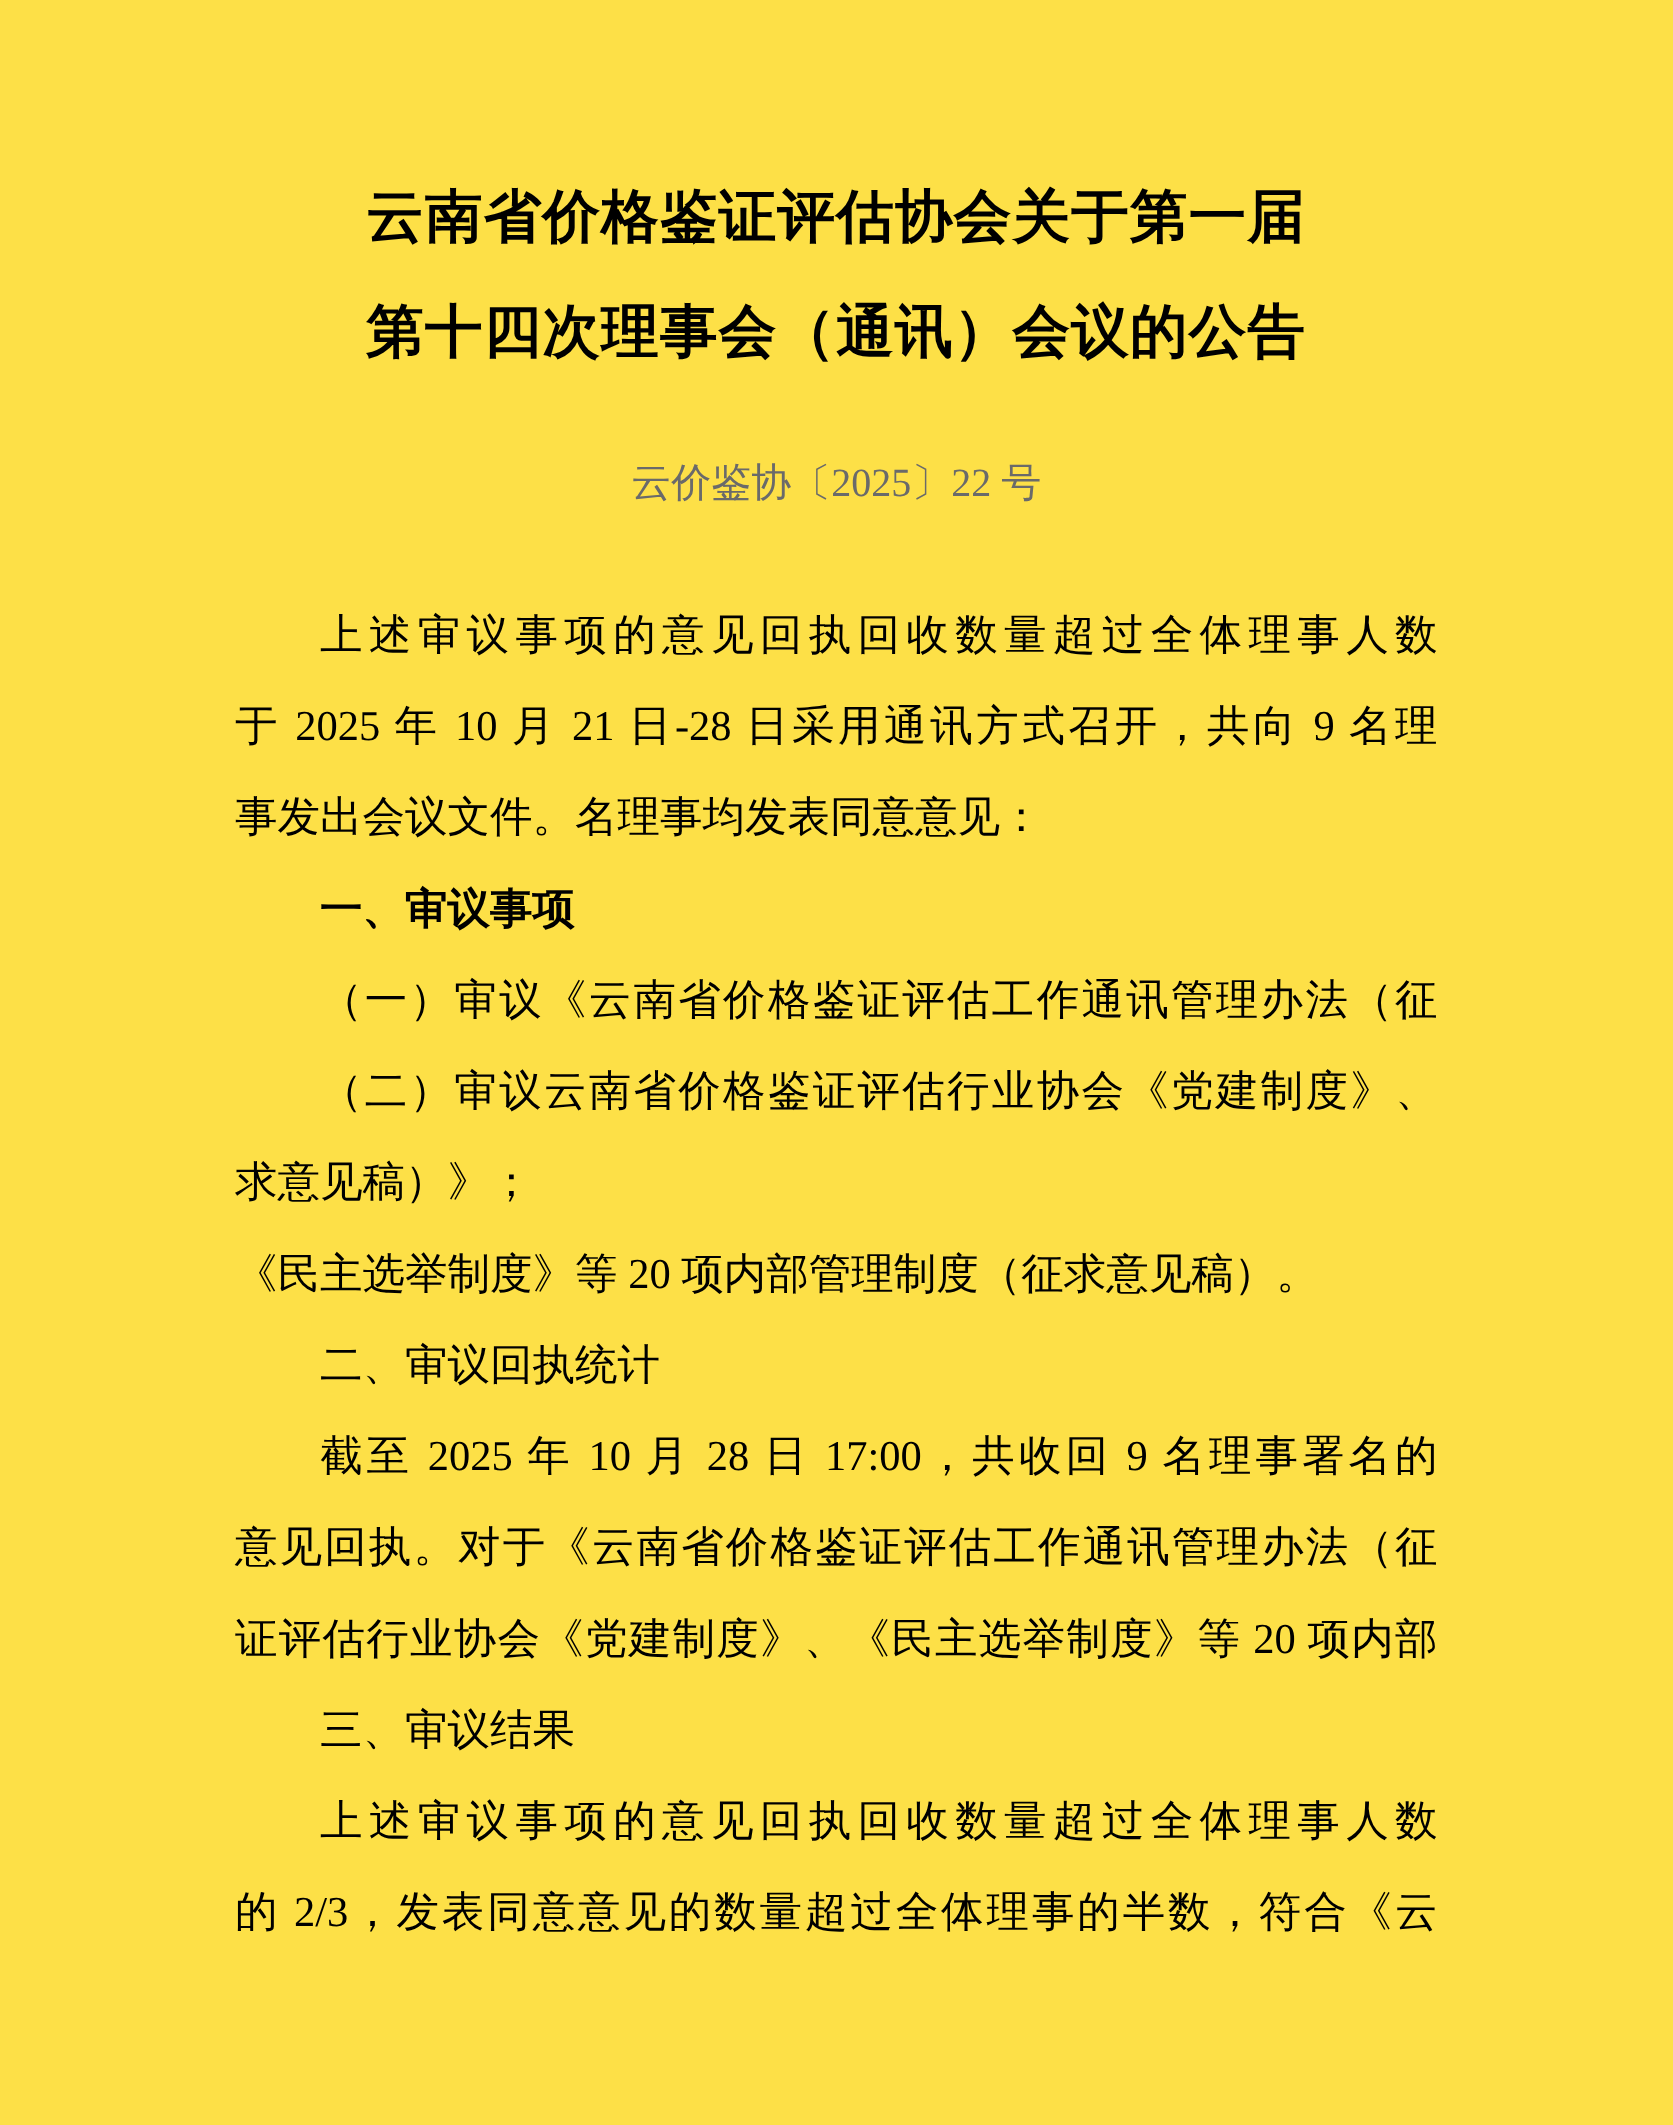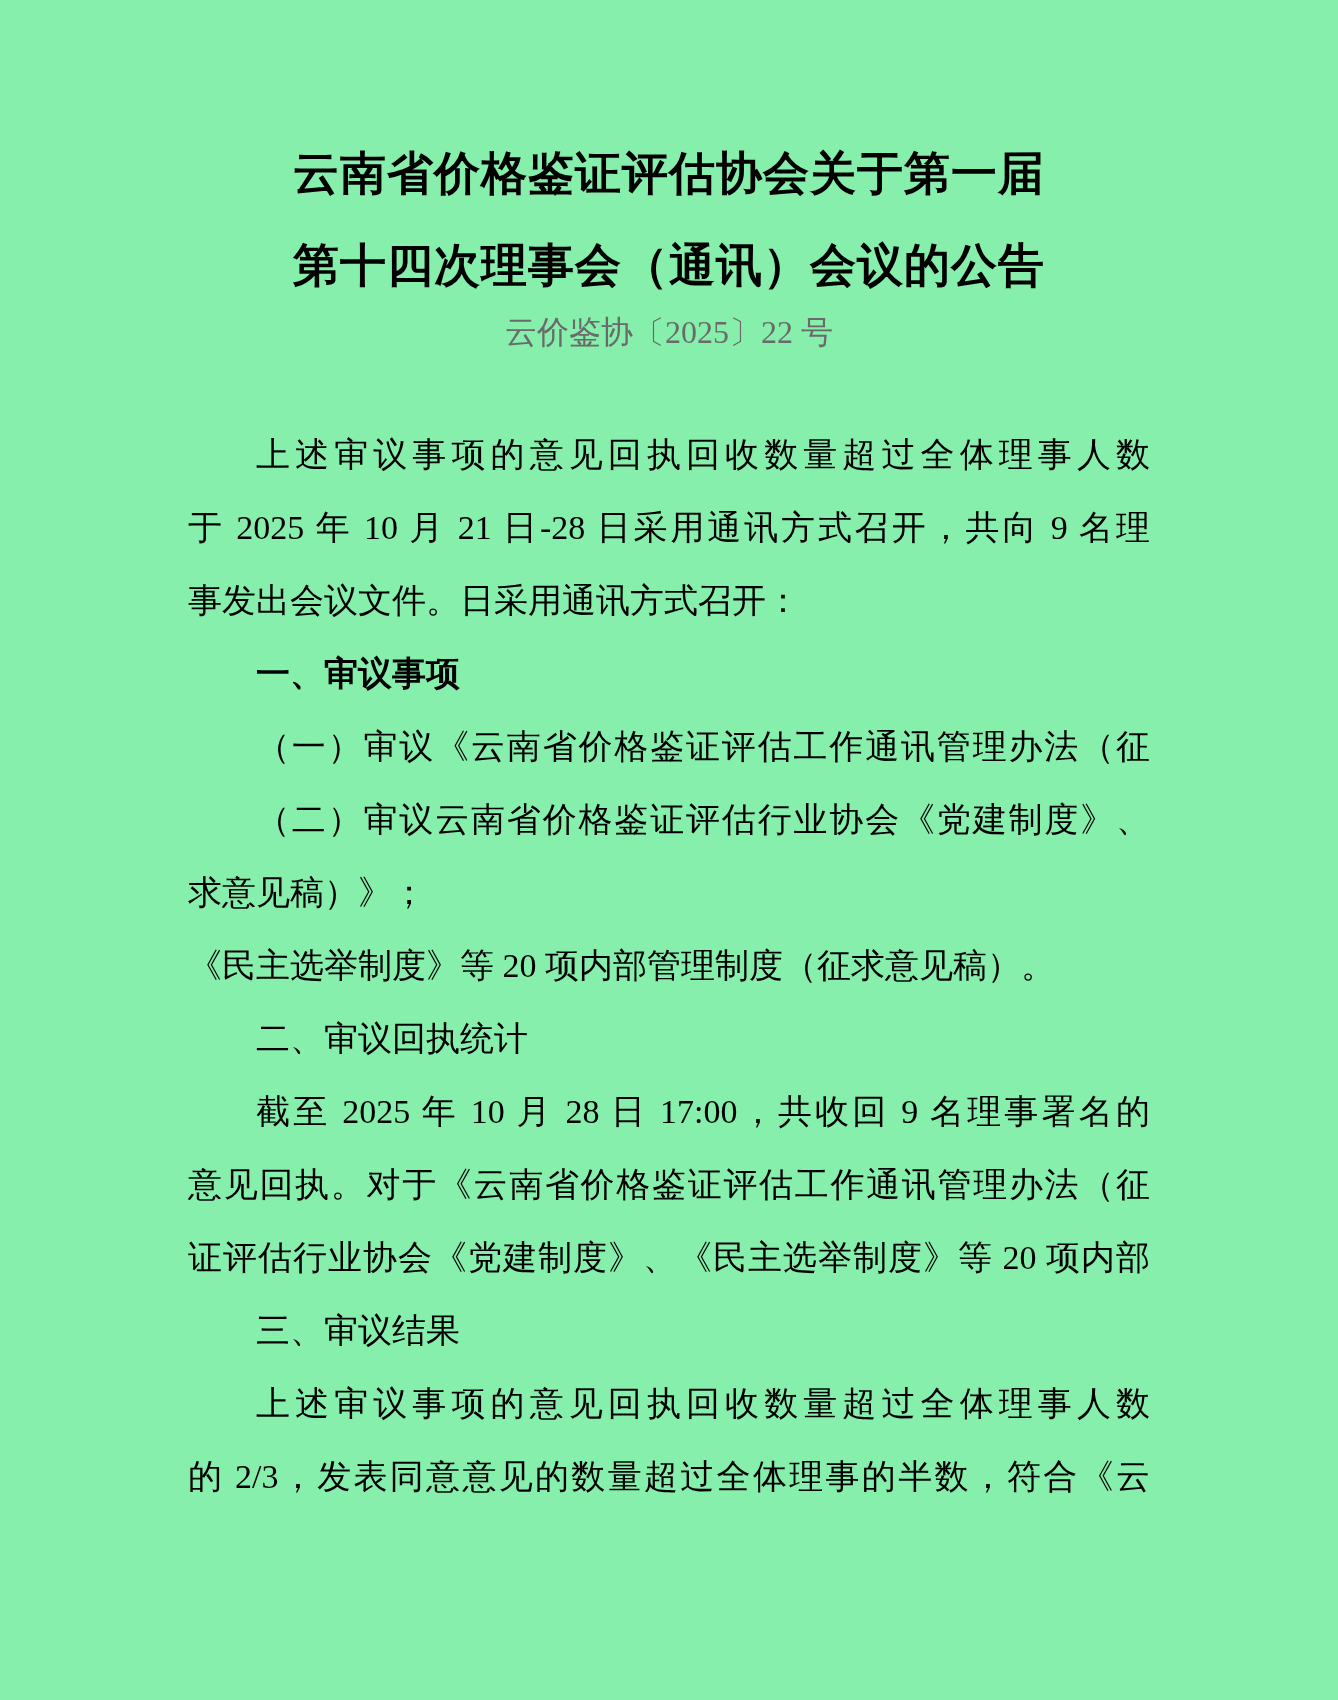--- a/index.html
+++ b/index.html
@@ -7,32 +7,33 @@
   body {
     width: 1338px;
     height: 1700px;
     overflow: hidden;
     font-family: "Liberation Serif", serif;
     color: #000000;
   }
   .page {
     width: 1338px;
     height: 1700px;
-    background: #86efac;
+    background: #fde047;
     padding: 128px 188px 0 188px;
   }
   .title {
     text-align: center;
     font-weight: 700;
     font-size: 46px;
     line-height: 92px;
     letter-spacing: 1px;
     font-family: "Liberation Serif", serif;
   }
   .docnum {
+    margin-top: 54px;
     text-align: center;
     font-size: 32px;
     line-height: 40px;
     color: #6a6a6a;
     font-family: "Liberation Serif", serif;
   }
   .body-block {
     margin-top: 66px;
     font-size: 34px;
     line-height: 73px;
@@ -58,21 +59,21 @@
 
 <div class="page">
   <div class="title">
     <div>云南省价格鉴证评估协会关于第一届</div>
     <div>第十四次理事会（通讯）会议的公告</div>
   </div>
   <div class="docnum">云价鉴协〔2025〕22 号</div>
   <div class="body-block">
       <div class="line indent fill">上述审议事项的意见回执回收数量超过全体理事人数</div>
       <div class="line fill">于 2025 年 10 月 21 日-28 日采用通讯方式召开，共向 9 名理</div>
-      <div class="line">事发出会议文件。日采用通讯方式召开：</div>
+      <div class="line">事发出会议文件。名理事均发表同意意见：</div>
       <div class="line indent hei">一、审议事项</div>
       <div class="line indent fill">（一）审议《云南省价格鉴证评估工作通讯管理办法（征</div>
       <div class="line indent fill">（二）审议云南省价格鉴证评估行业协会《党建制度》、</div>
       <div class="line">求意见稿）》；</div>
       <div class="line">《民主选举制度》等 20 项内部管理制度（征求意见稿）。</div>
       <div class="line indent">二、审议回执统计</div>
       <div class="line indent fill">截至 2025 年 10 月 28 日 17:00，共收回 9 名理事署名的</div>
       <div class="line fill">意见回执。对于《云南省价格鉴证评估工作通讯管理办法（征</div>
       <div class="line fill">证评估行业协会《党建制度》、《民主选举制度》等 20 项内部</div>
       <div class="line indent">三、审议结果</div>

